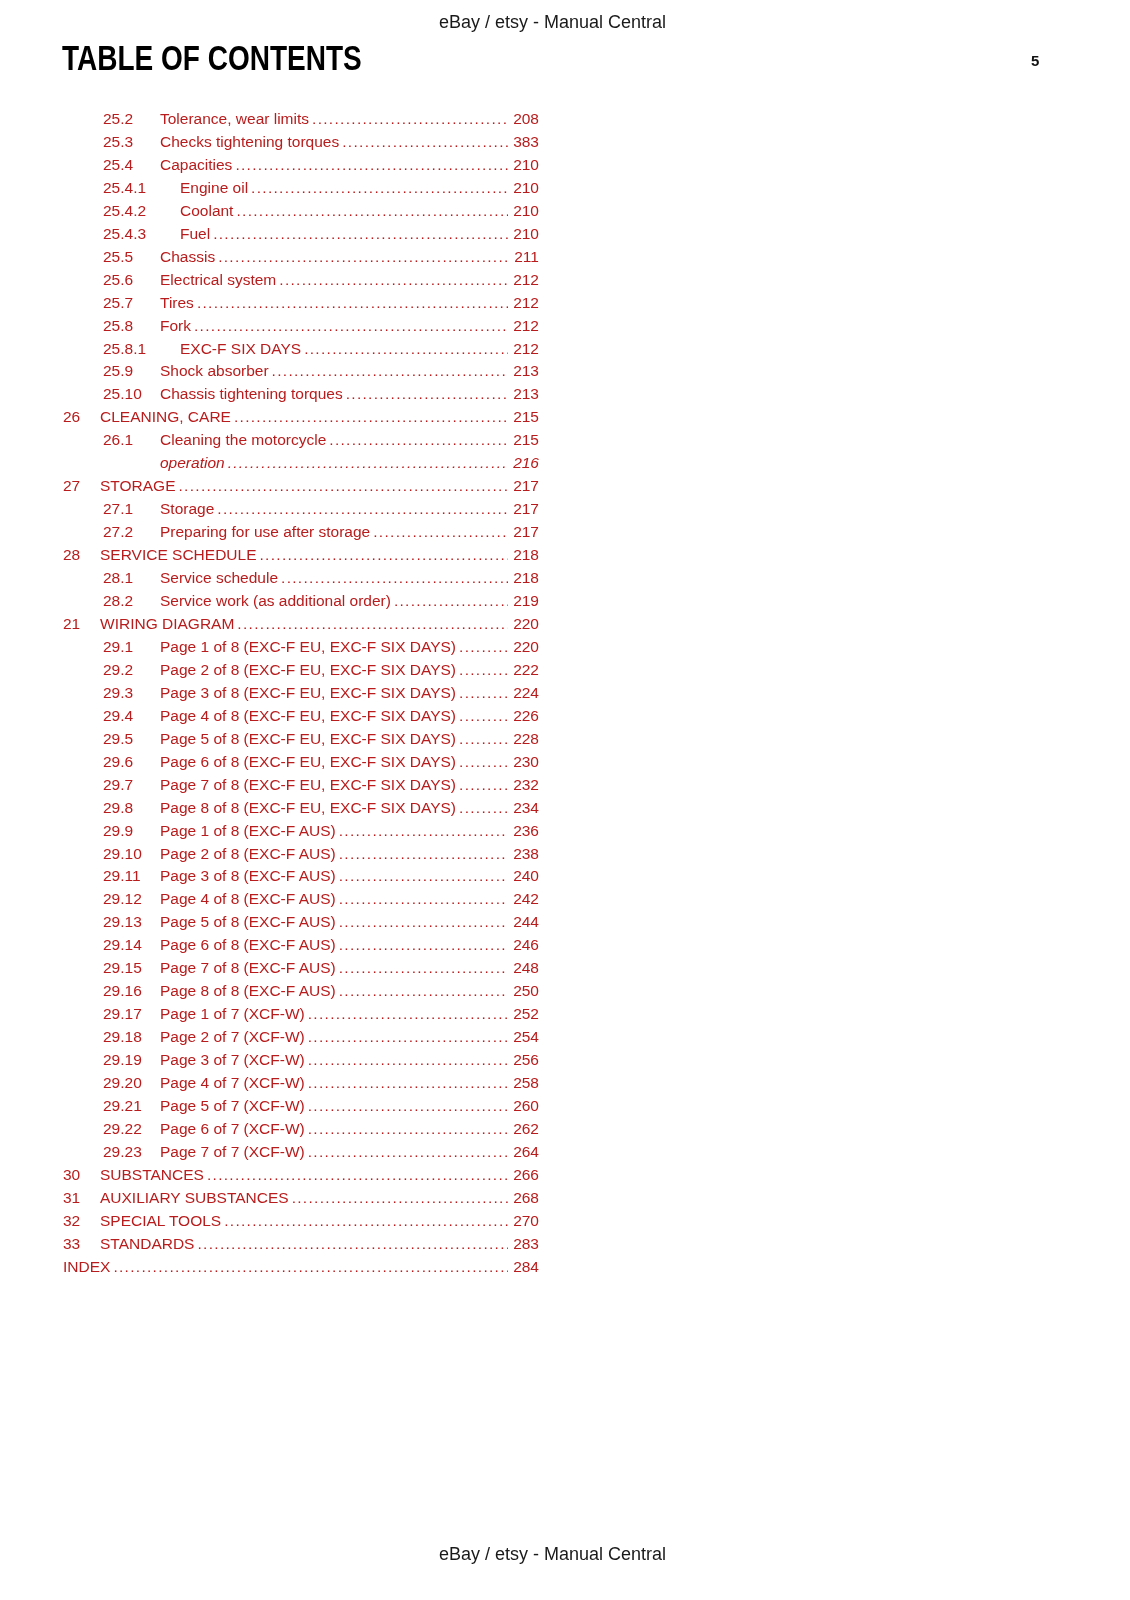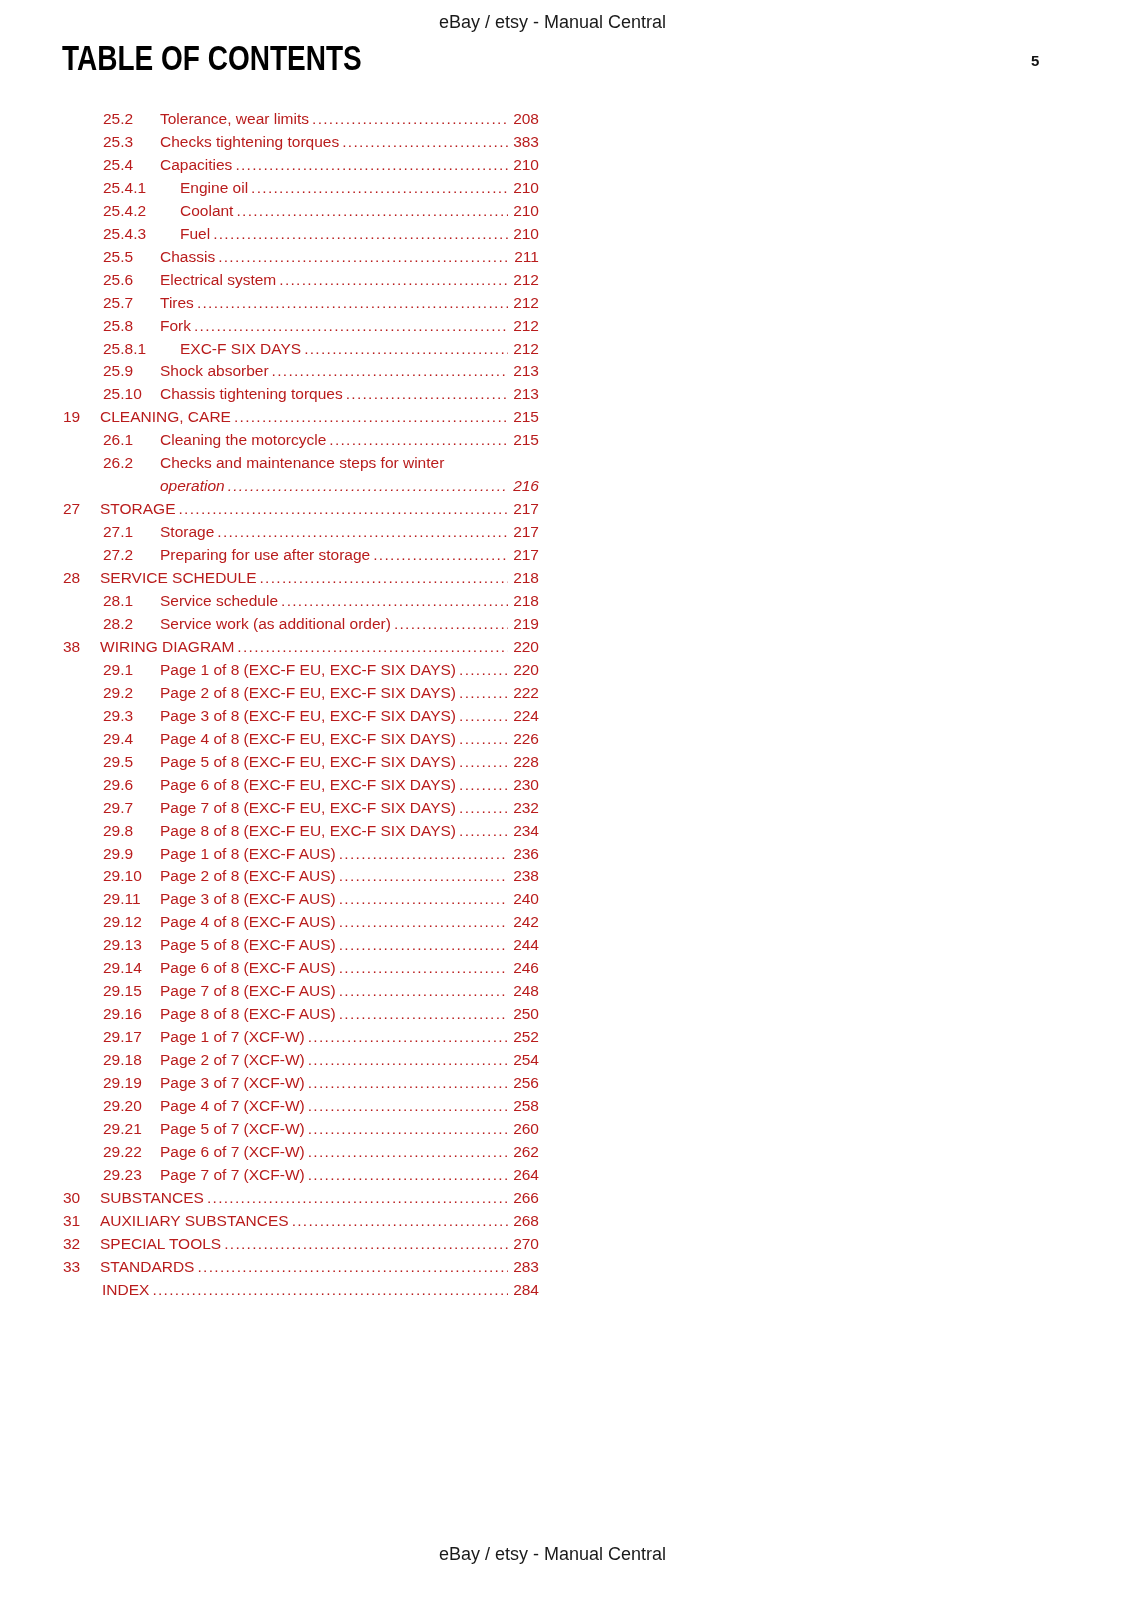--- a/index.html
+++ b/index.html
@@ -34,21 +34,21 @@
     position: absolute; left: 63px; top: 108px; width: 476px;
     font-size: 15.5px; line-height: 22.95px; color: #b91c1c;
   }
   .row { display: flex; align-items: flex-end; }
   .row .num { flex: 0 0 auto; align-self: flex-start; }
   .lvl1 .num { width: 37px; }
   .lvl2 { padding-left: 40px; }
   .lvl2 .num { width: 57px; }
   .lvl3 { padding-left: 40px; }
   .lvl3 .num { width: 77px; }
-  .lvl0 { padding-left: 0; margin-left: 39px; }
+  .lvl0 { padding-left: 0; }
   .cont2 { padding-left: 97px; font-style: italic; }
   .row .title {
     flex: 0 1 auto; align-self: flex-start;
     min-width: 0; padding-right: 3px; white-space: nowrap;
   }
   .row .leader {
     flex: 1 1 14px; min-width: 14px;
     overflow: hidden; white-space: nowrap;
     letter-spacing: 1.3px;
   }
@@ -138,35 +138,31 @@
       <span class="leader">............................................................................................................................................................................................................................</span>
       <span class="pg">213</span>
     </div>
     <div class="row lvl2">
       <span class="num">25.10</span>
       <span class="title">Chassis tightening torques</span>
       <span class="leader">............................................................................................................................................................................................................................</span>
       <span class="pg">213</span>
     </div>
     <div class="row lvl1">
-      <span class="num">19</span>
+      <span class="num">26</span>
       <span class="title">CLEANING, CARE</span>
       <span class="leader">............................................................................................................................................................................................................................</span>
       <span class="pg">215</span>
     </div>
     <div class="row lvl2">
       <span class="num">26.1</span>
       <span class="title">Cleaning the motorcycle</span>
       <span class="leader">............................................................................................................................................................................................................................</span>
       <span class="pg">215</span>
     </div>
-    <div class="row lvl2">
-      <span class="num">26.2</span>
-      <span class="title">Checks and maintenance steps for winter</span>
-    </div>
     <div class="row cont2">
       <span class="title">operation</span>
       <span class="leader">............................................................................................................................................................................................................................</span>
       <span class="pg">216</span>
     </div>
     <div class="row lvl1">
       <span class="num">27</span>
       <span class="title">STORAGE</span>
       <span class="leader">............................................................................................................................................................................................................................</span>
       <span class="pg">217</span>
@@ -195,21 +191,21 @@
       <span class="leader">............................................................................................................................................................................................................................</span>
       <span class="pg">218</span>
     </div>
     <div class="row lvl2">
       <span class="num">28.2</span>
       <span class="title">Service work (as additional order)</span>
       <span class="leader">............................................................................................................................................................................................................................</span>
       <span class="pg">219</span>
     </div>
     <div class="row lvl1">
-      <span class="num">38</span>
+      <span class="num">21</span>
       <span class="title">WIRING DIAGRAM</span>
       <span class="leader">............................................................................................................................................................................................................................</span>
       <span class="pg">220</span>
     </div>
     <div class="row lvl2">
       <span class="num">29.1</span>
       <span class="title">Page 1 of 8 (EXC-F EU, EXC-F SIX DAYS)</span>
       <span class="leader">............................................................................................................................................................................................................................</span>
       <span class="pg">220</span>
     </div>

